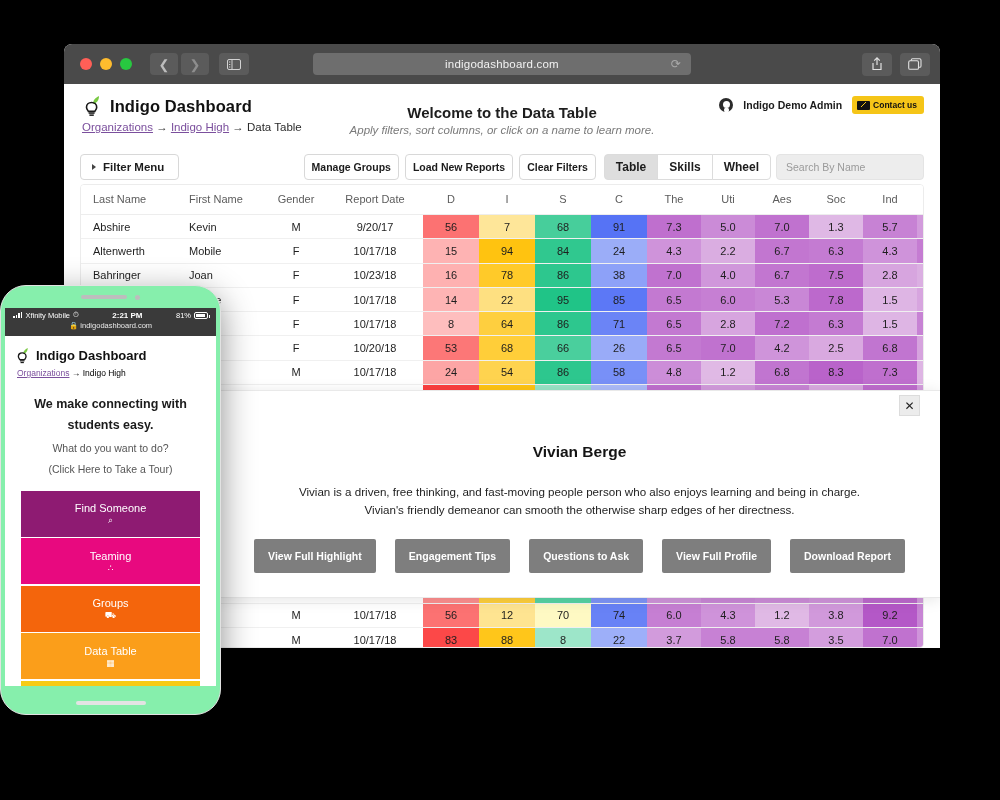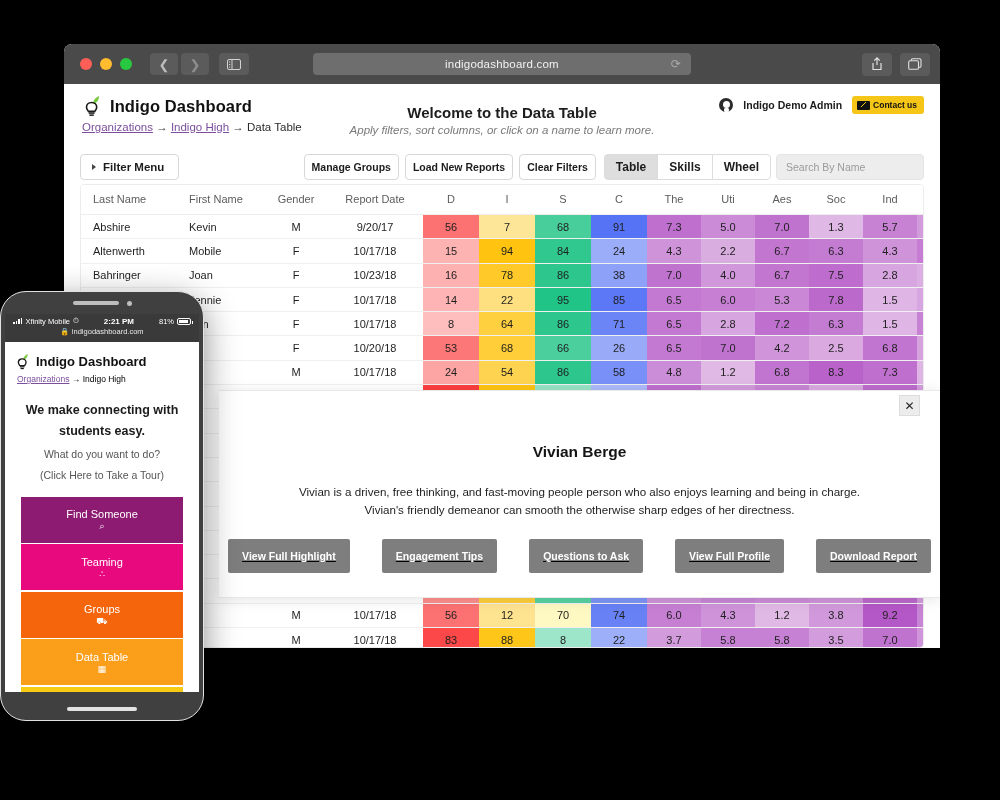--- a/index.html
+++ b/index.html
@@ -132,30 +132,30 @@
   }
   .modal-close {
     position: absolute; right: 20px; top: 4px; width: 21px; height: 21px;
     background: #ececec; border: 1px solid #dcdcdc; color: #222;
     font-size: 12px; display: flex; align-items: center; justify-content: center;
   }
   .modal-inner { padding-top: 52px; text-align: center; }
   .modal-name { font-size: 15.5px; font-weight: bold; color: #141414; }
   .modal-desc { font-size: 11.6px; color: #1d1d1d; line-height: 1.55; margin-top: 22px;
                 max-width: 580px; margin-left:auto; margin-right:auto; }
-  .modal-btns { margin-top: 20px; display: flex; justify-content: center; gap: 32px; text-decoration: underline; }
+  .modal-btns { margin-top: 20px; display: flex; justify-content: center; gap: 19px; }
   .modal-btn {
     background: #7e7e7e; color: #fff; font-size: 10.5px; font-weight: bold;
     padding: 11px 14px; border-radius: 2px; min-width: 84px; text-align: center;
   }
 
   
   .phone {
-    position: absolute; left: 0px; top: 291px; width: 204px; height: 430px;
-    background: #404040; border-radius: 26px;
+    position: absolute; left: 0px; top: 285px; width: 221px; height: 430px;
+    background: #86efac; border-radius: 26px;
     box-shadow: 0 10px 34px rgba(0,0,0,0.45);
     z-index: 40; overflow: hidden;
     border: 1px solid #e2e2e2;
   }
   .phone-notch { height: 22px; display: flex; align-items: center; justify-content: center; gap: 8px; }
   .speaker { width: 46px; height: 3.5px; background: #bdbdbd; border-radius: 2px; }
   .camera { width: 5px; height: 5px; background: #bdbdbd; border-radius: 50%; }
   .phone-screen { position: absolute; left: 4px; right: 4px; top: 22px; bottom: 28px;
     background: #fff; overflow: hidden; }
   .statusbar { background: #3a3a3a; color: #fff; height: 28px; padding: 2px 8px 0 8px; }

